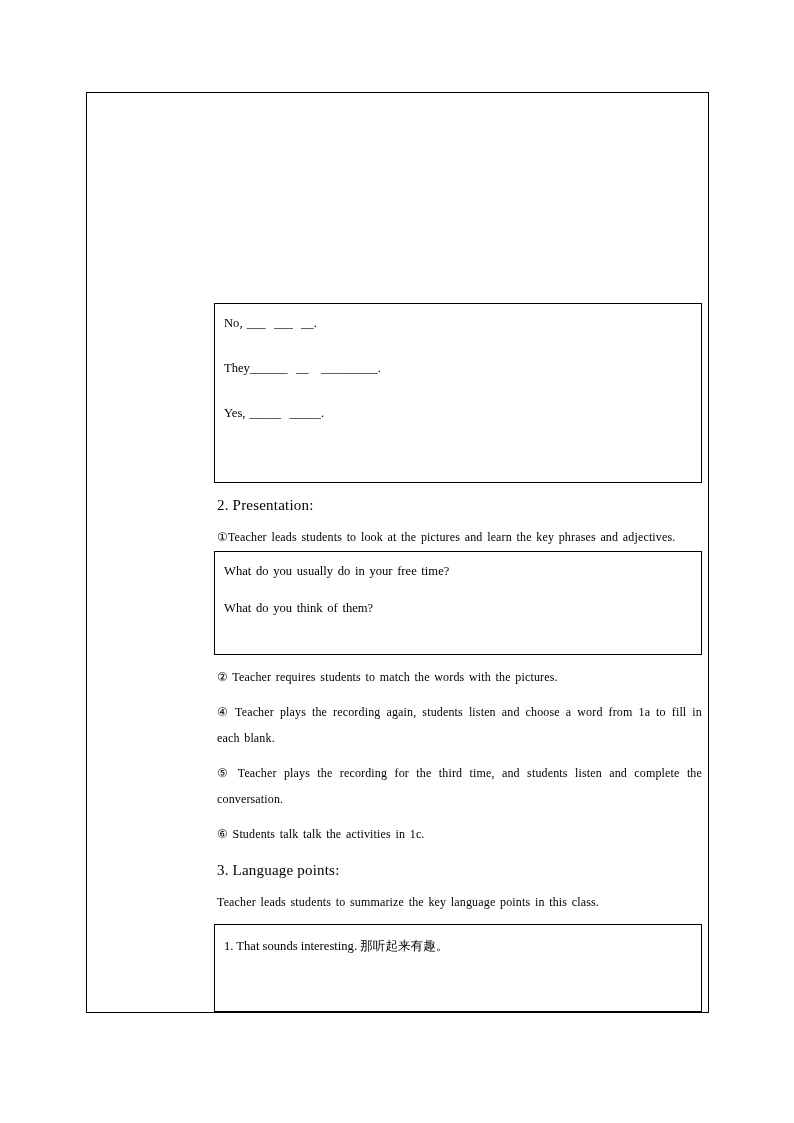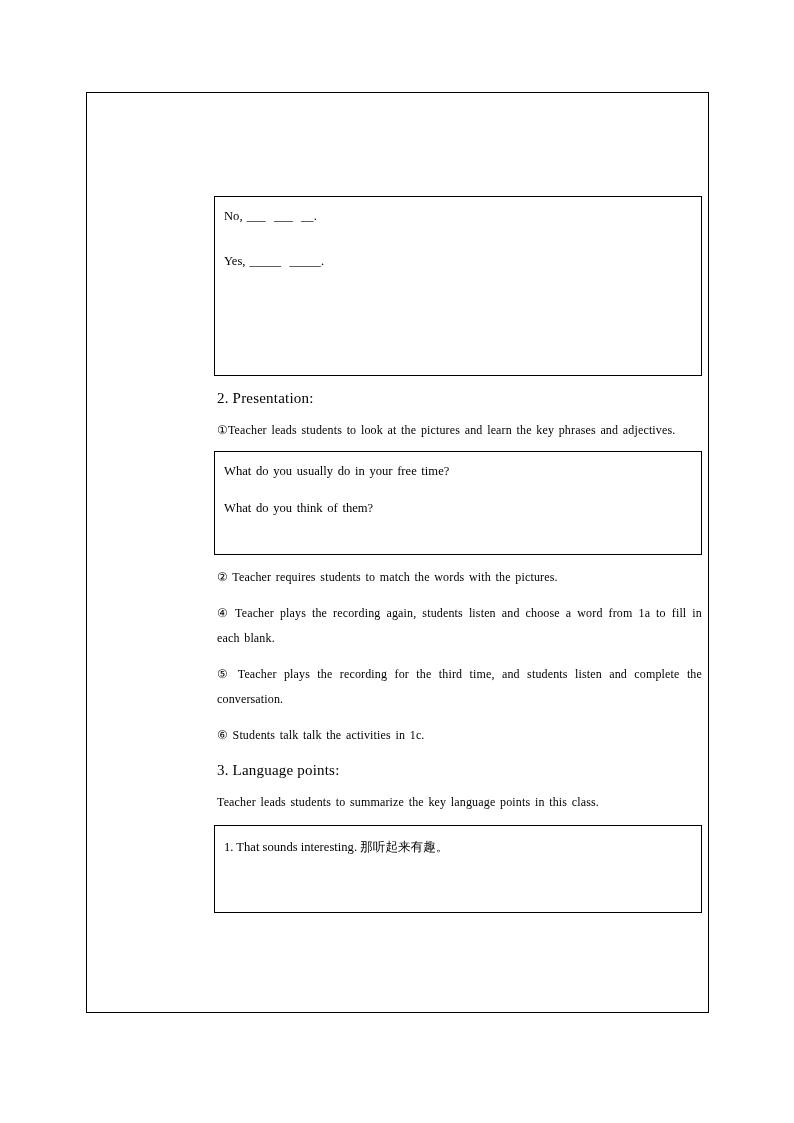--- a/index.html
+++ b/index.html
@@ -25,21 +25,21 @@
 
   .lesson-table {
     position: absolute;
     left: 86px;
     top: 92px;
     width: 623px;      
     height: 921px;     
     border: 1px solid #000;
     box-sizing: border-box;
     display: flex;
-    align-items: center;
+    align-items: flex-end;
   }
 
   .col-left {
     width: 120px;
     flex: 0 0 120px;
     border-right: 1px solid #000;
     box-sizing: border-box;
   }
 
   .col-right {
@@ -51,21 +51,21 @@
 
   
   .inner-box {
     border: 1px solid #000;
     box-sizing: border-box;
     padding: 8px 9px 6px 9px;
     margin: 0 0 0 0;
   }
 
   .inner-box.box-dialogue { margin-top: 3px; height: 180px; }
-  .inner-box.box-questions { margin-top: 8px; height: 104px; }
+  .inner-box.box-questions { height: 104px; }
   .inner-box.box-language  { margin-top: 9px; height: 88px; }
 
   
   .para {
     font-size: 12px;
     line-height: 25.5px;
     margin: 0;
     text-align: justify;
     word-spacing: 1.5px;
     letter-spacing: 0.15px;
@@ -117,20 +117,21 @@
 <div class="page">
 
   <div class="lesson-table">
 
     <div class="col-left"></div>
 
     <div class="col-right">
 
       <div class="inner-box box-dialogue">
         <p class="box-line">No, ___  ___  __.</p>
+        <p class="box-line">They______  __   _________.</p>
         <p class="box-line">Yes, _____  _____.</p>
       </div>
 
       <p class="heading sec-head-presentation">2.  Presentation:</p>
 
       <p class="para body-para p-gap-sm">①Teacher leads students  to look  at the  pictures  and learn  the  key phrases  and adjectives.</p>
 
       <div class="inner-box box-questions">
         <p class="box-line-q">What do you usually   do in your free  time?</p>
         <p class="box-line-q">What do you think  of them?</p>

